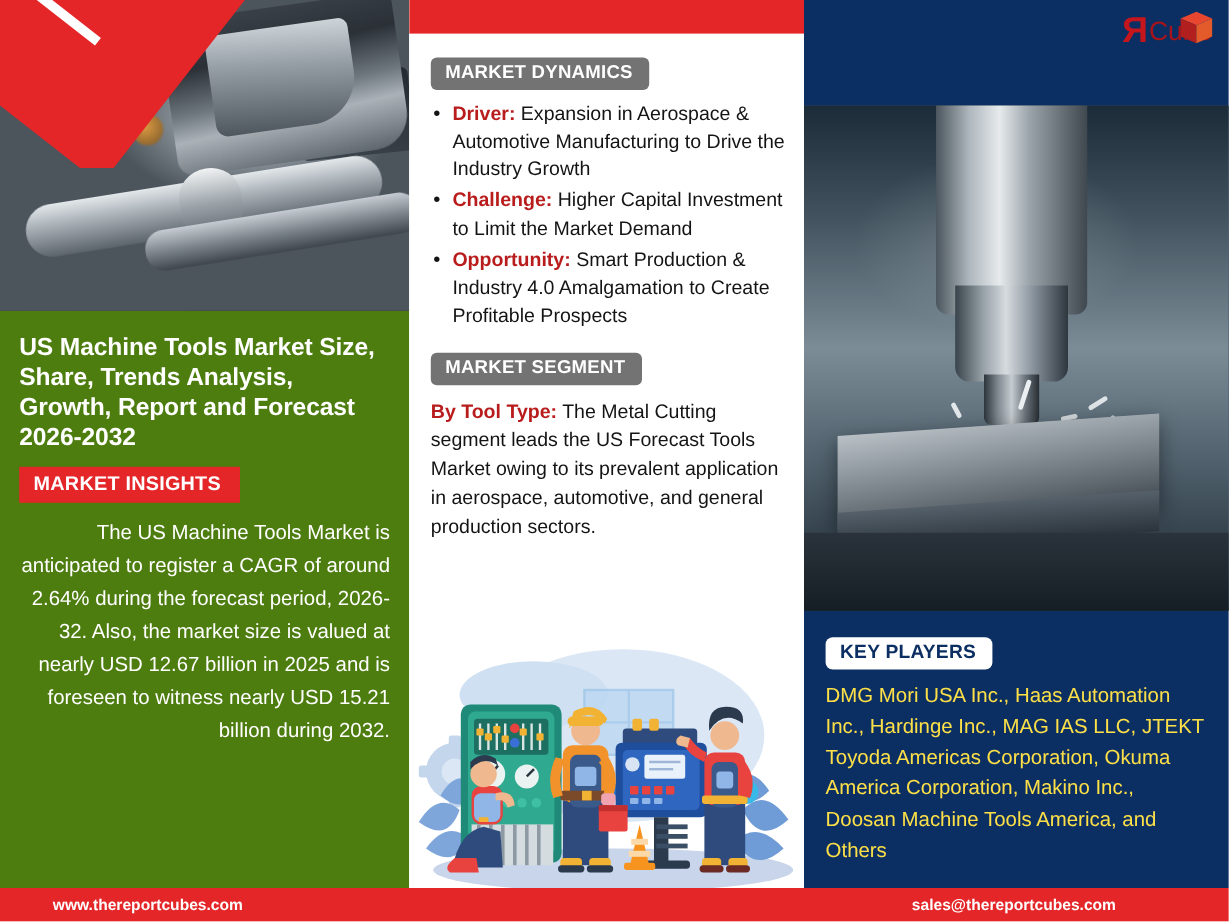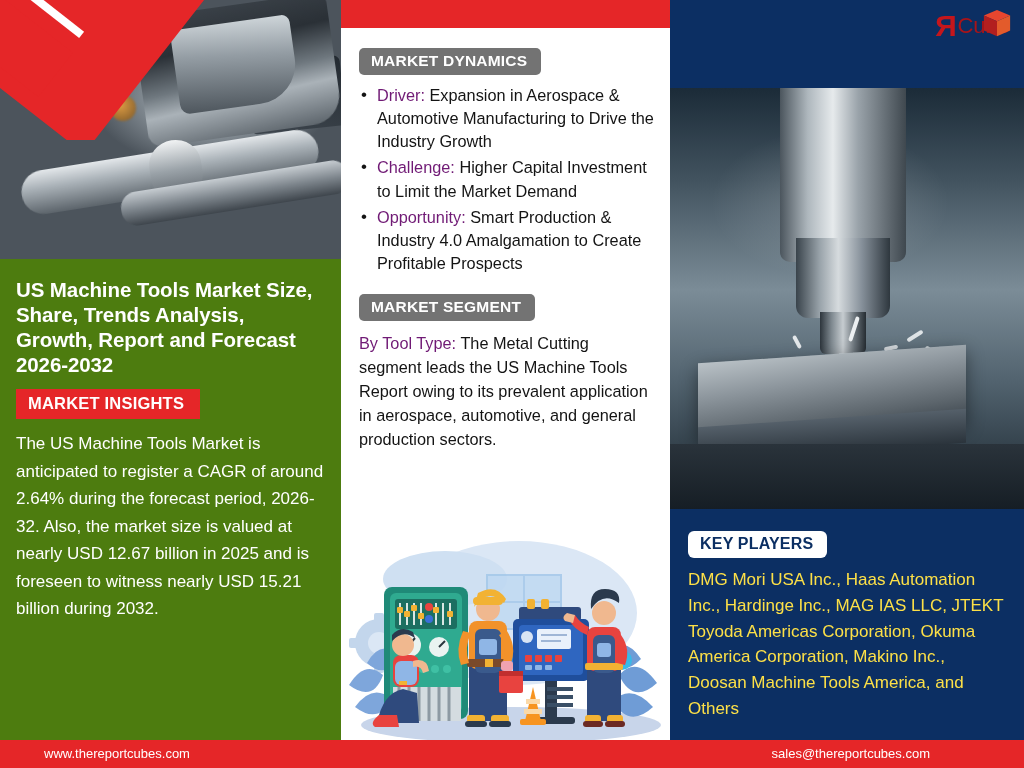--- a/index.html
+++ b/index.html
@@ -42,33 +42,33 @@
   
   .ribbon { position:absolute; left:0; top:0; width:341px; height:140px; overflow:hidden; pointer-events:none;}
   .ribbon .r1 { position:absolute; left:-60px; top:-96px; width:230px; height:200px; background:#E52628; transform:rotate(38deg); }
   .ribbon .r2 { position:absolute; left:-124px; top:-40px; width:230px; height:8px; background:#ffffff; transform:rotate(38deg); }
   .ribbon .r3 { position:absolute; left:-150px; top:-24px; width:230px; height:56px; background:#E52628; transform:rotate(38deg); }
 
   .left-body { position:absolute; left:0; top:259px; width:341px; padding:18px 16px 0 16px; }
   .title { color:#fff; font-size:20.5px; font-weight:bold; line-height:1.22; letter-spacing:-0.1px; }
   .badge-red { display:inline-block; background:#E52628; color:#fff; font-weight:bold;
     font-size:16.5px; padding:5px 16px 6px 12px; border-radius:0; margin-top:12px; letter-spacing:.2px;}
-  .left-para { color:#ffffff; font-size:17px; line-height:1.62; margin-top:11px; }
+  .left-para { color:#ffffff; font-size:17px; line-height:1.62; margin-top:11px;text-align:right; }
 
   
   .col-mid { position:absolute; left:341px; top:0; width:329px; height:740px; background:#ffffff; overflow:hidden; }
   .mid-topbar { position:absolute; left:0; top:0; width:329px; height:28px; background:#E52628; }
   .mid-inner { position:absolute; left:0; top:28px; width:329px; padding:20px 16px 0 18px; }
   .badge-mid { display:inline-block; background:#737373; color:#fff; font-weight:bold;
     font-size:15.5px; padding:4px 14px 5px 12px; border-radius:5px; letter-spacing:.2px;}
   .dyn-list { list-style:none; margin-top:9px; }
   .dyn-list li { position:relative; padding-left:18px; font-size:16.3px; line-height:1.42;
     color:#141414; margin-bottom:3px; }
   .dyn-list li:before { content:"•"; position:absolute; left:2px; top:-1px; font-size:17px; color:#141414; }
-  .kw { color:#701a75; font-weight:normal; }
+  .kw { color:#b91c1c; font-weight:bold; }
   .seg-wrap { margin-top:19px; }
   .seg-para { font-size:16.3px; line-height:1.47; color:#141414; margin-top:11px; }
 
   
   .illus { position:absolute; left:0; bottom:0; width:329px; height:205px; }
   .illus svg { display:block; width:329px; height:205px; }
 
   
   .col-right { position:absolute; left:670px; top:0; width:354px; height:740px; background:#0C2F63; overflow:hidden; }
   .right-photo { position:absolute; left:0; top:88px; width:354px; height:421px; overflow:hidden; background:#3c4954; }
@@ -108,21 +108,21 @@
      transform:scaleX(-1); display:inline-block; }
   .logo .lg-cube { color:#A81419; font-size:22px; font-weight:normal; line-height:1; margin-left:1px; }
   .logo .cubeicon { position:absolute; right:-2px; top:2px; width:30px; height:30px; }
 
   .right-body { position:absolute; left:0; top:509px; width:354px; padding:22px 18px 0 18px; }
   .badge-white { display:inline-block; background:#ffffff; color:#0C2F63; font-weight:bold;
     font-size:16px; padding:4px 14px 5px 12px; border-radius:6px; letter-spacing:.2px; }
   .players { color:#fde047; font-size:17px; line-height:1.52; margin-top:9px; }
 
   
-  .footer { position:absolute; left:0; top:740px; width:1024px; height:28px; background:#E52628; }
+  .footer { position:absolute; left:0; top:740px; width:1024px; height:28px; background:#E52628;font-weight:bold; }
   .footer .fl { position:absolute; left:44px; top:6px; color:#fff; font-size:13px; }
   .footer .fr { position:absolute; right:94px; top:6px; color:#fff; font-size:13px; }
 </style>
 </head>
 <body>
 
 <div class="page">
 
   <div class="col-left">
 
@@ -169,21 +169,21 @@
         <li>
           <span class="kw">Opportunity:</span>
           <span>Smart Production &amp; Industry 4.0 Amalgamation to Create Profitable Prospects</span>
         </li>
       </ul>
 
       <div class="seg-wrap">
         <div class="badge-mid">MARKET SEGMENT</div>
         <div class="seg-para">
           <span class="kw">By Tool Type:</span>
-          <span>The Metal Cutting segment leads the US Machine Tools Report owing to its prevalent application in aerospace, automotive, and general production sectors.</span>
+          <span>The Metal Cutting segment leads the US Forecast Tools Market owing to its prevalent application in aerospace, automotive, and general production sectors.</span>
         </div>
       </div>
     </div>
 
     <div class="illus">
       <svg viewBox="0 0 329 205" xmlns="http://www.w3.org/2000/svg">
 
         <ellipse cx="178" cy="78" rx="118" ry="72" fill="#dbe7f5"></ellipse>
         <ellipse cx="104" cy="44" rx="62" ry="28" fill="#cfe0f2"></ellipse>
 

